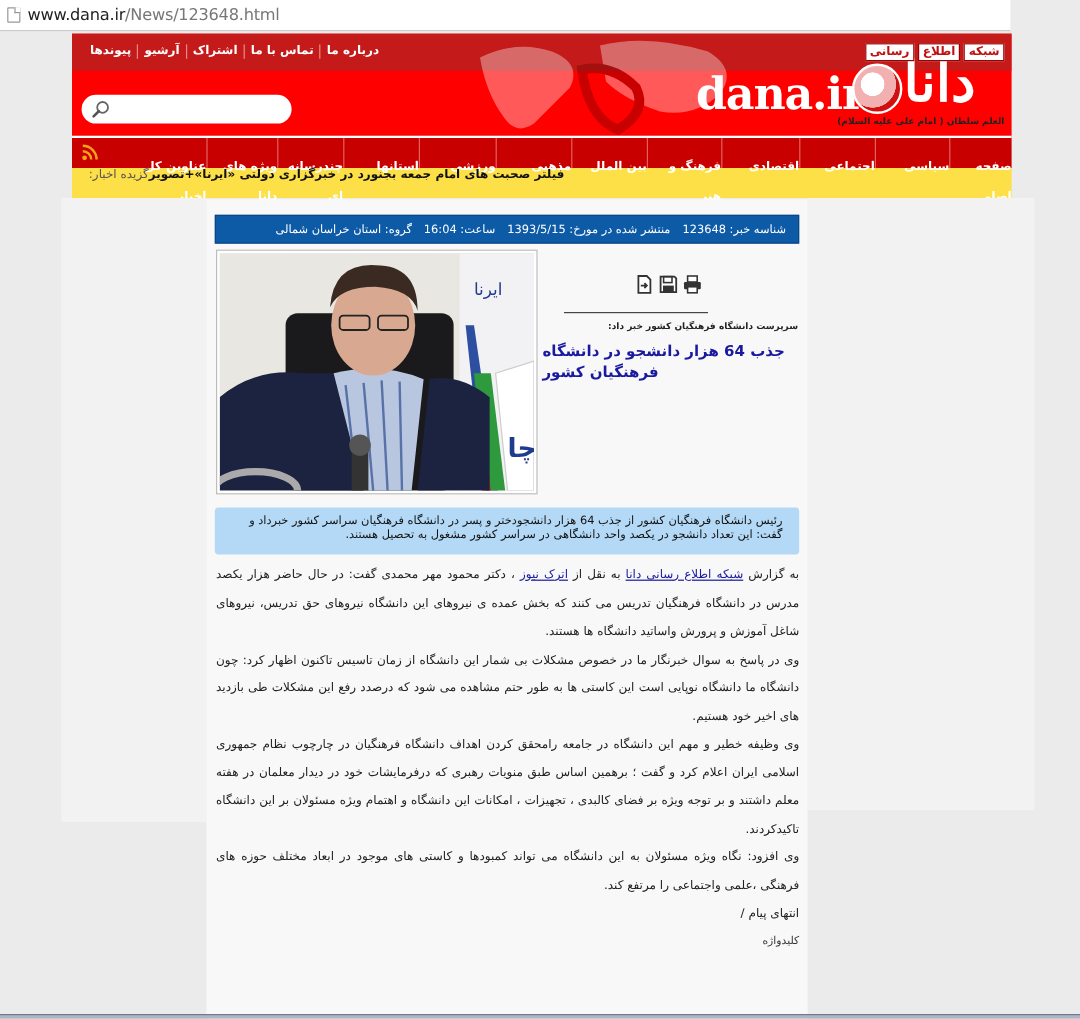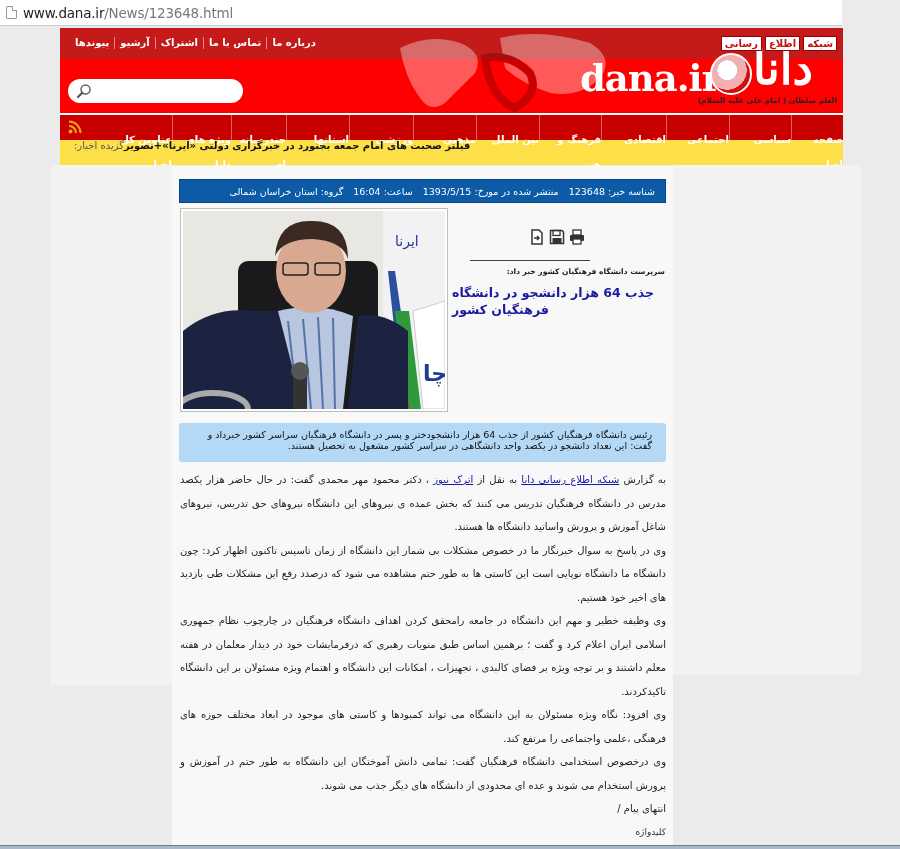--- a/index.html
+++ b/index.html
@@ -197,19 +197,18 @@
   <div class="pre-title">سرپرست دانشگاه فرهنگیان کشور خبر داد:</div>
   <h1 class="title">جذب 64 هزار دانشجو در دانشگاه فرهنگیان کشور</h1>
 
   <div class="lead">رئیس دانشگاه فرهنگیان کشور از جذب 64 هزار دانشجودختر و پسر در دانشگاه فرهنگیان سراسر کشور خبرداد و گفت: این تعداد دانشجو در یکصد واحد دانشگاهی در سراسر کشور مشغول به تحصیل هستند.</div>
 
   <div class="body">
     <p><span>به گزارش </span><a href="#">شبکه اطلاع رسانی دانا</a><span> به نقل از </span><a href="#">اترک نیوز</a><span> ، دکتر محمود مهر محمدی گفت: در حال حاضر هزار یکصد مدرس در دانشگاه فرهنگیان تدریس می کنند که بخش عمده ی نیروهای این دانشگاه نیروهای حق تدریس، نیروهای شاغل آموزش و پرورش واساتید دانشگاه ها هستند.</span></p>
     <p>وی در پاسخ به سوال خبرنگار ما در خصوص مشکلات بی شمار این دانشگاه از زمان تاسیس تاکنون اظهار کرد: چون دانشگاه ما دانشگاه نوپایی است این کاستی ها به طور حتم مشاهده می شود که درصدد رفع این مشکلات طی بازدید های اخیر خود هستیم.</p>
     <p>وی وظیفه خطیر و مهم این دانشگاه در جامعه رامحقق کردن اهداف دانشگاه فرهنگیان در چارچوب نظام جمهوری اسلامی ایران اعلام کرد و گفت ؛ برهمین اساس طبق منویات رهبری که درفرمایشات خود در دیدار معلمان در هفته معلم داشتند و بر توجه ویژه بر فضای کالبدی ، تجهیزات ، امکانات این دانشگاه و اهتمام ویژه مسئولان بر این دانشگاه تاکیدکردند.</p>
     <p>وی افزود: نگاه ویژه مسئولان به این دانشگاه می تواند کمبودها و کاستی های موجود در ابعاد مختلف حوزه های فرهنگی ،علمی واجتماعی را مرتفع کند.</p>
-    <p>وی درخصوص استخدامی دانشگاه فرهنگیان گفت: تمامی دانش آموختگان این دانشگاه به طور حتم در آموزش و پرورش استخدام می شوند و عده ای محدودی از دانشگاه های دیگر جذب می شوند.</p>
     <p>انتهای پیام /</p>
     <p class="keywords">کلیدواژه</p>
   </div>
 </div>
 
 <div class="taskbar"></div>
 
 </body></html>

